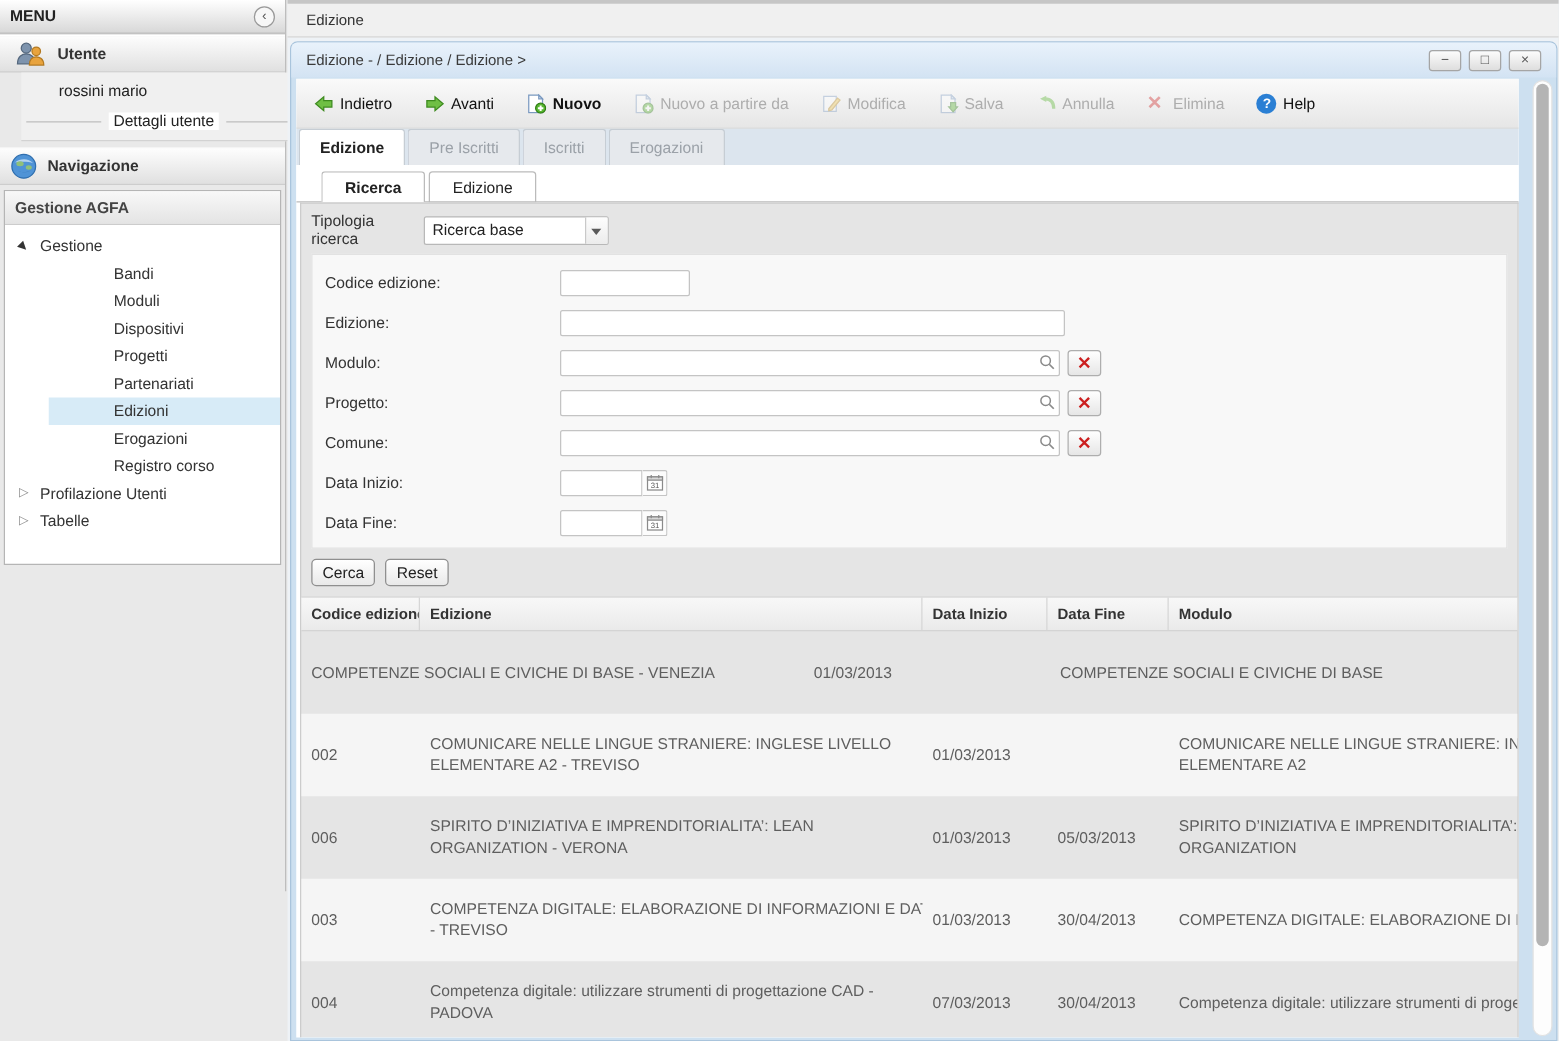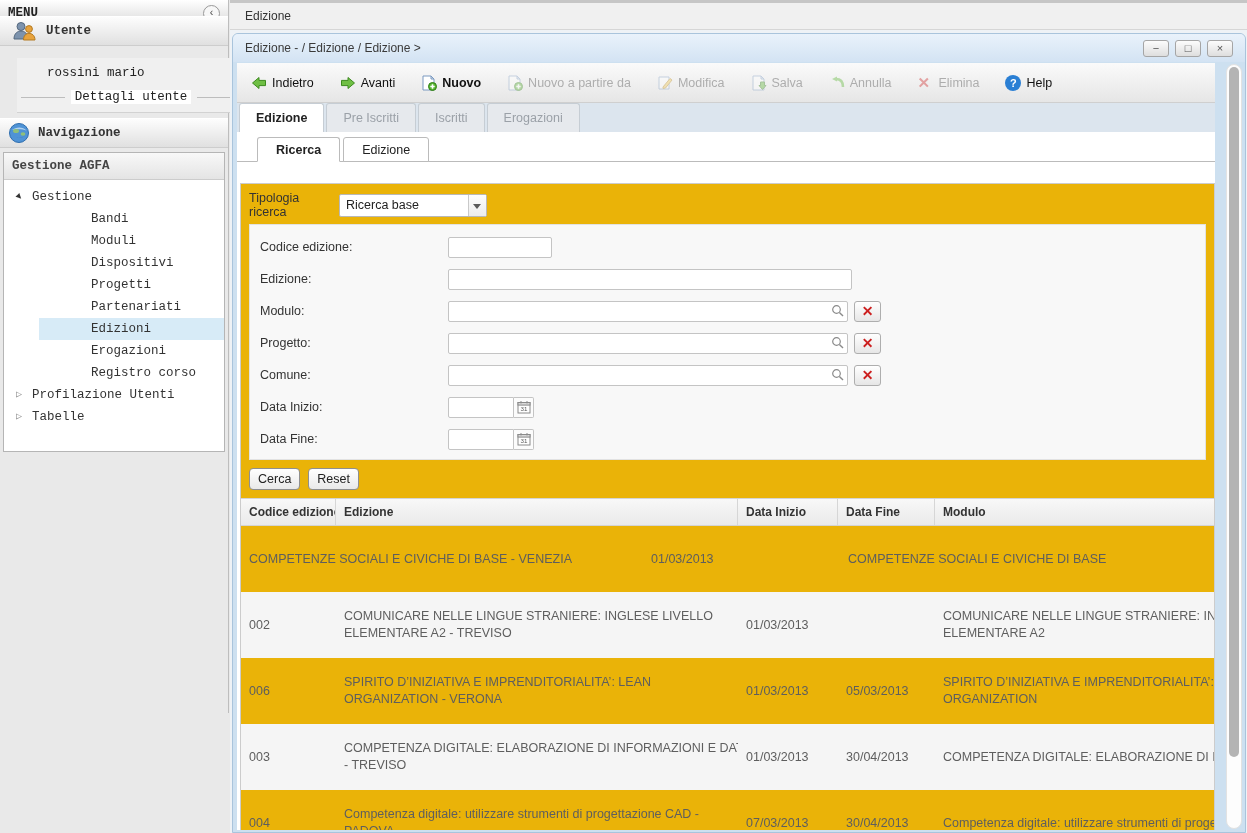--- a/index.html
+++ b/index.html
@@ -1,20 +1,20 @@
 <!DOCTYPE html>
 <html><head>
 <meta charset="utf-8">
 <style>
   * { margin:0; padding:0; box-sizing:border-box; }
   html,body { width:1247px; height:833px; font-family:"Liberation Sans", sans-serif; font-size:12px; color:#333; background:#e9e9e9; overflow:hidden; }
   #page { position:relative; width:1247px; height:833px; }
 
   
-  #sidebar { position:absolute; left:0; top:0; width:229px; height:713px; background:#e9e9e9; border-right:1px solid #bdbdbd;font-family:Liberation Mono, monospace; }
+  #sidebar { position:absolute; left:0; top:0; width:229px; height:713px; background:#e9e9e9; border-right:1px solid #bdbdbd; }
   .menu-header { position:absolute; left:0; top:0; width:100%; height:27px; background:linear-gradient(#ffffff,#d8d8d8); border-bottom:1px solid #b5b5b5; display:flex; align-items:center; padding:0 8px; }
   .menu-header .t { font-weight:bold; font-size:12.5px; color:#222; flex:1; }
   .collapse-btn { width:17px; height:17px; border:1px solid #999; border-radius:50%; background:#f7f7f7; color:#555; font-size:11px; line-height:15px; text-align:center; cursor:pointer; }
   .side-panel-header { position:absolute; left:0; width:100%; height:30px; background:linear-gradient(#fdfdfd,#e0e0e0); border-top:1px solid #fff; border-bottom:1px solid #cdcdcd; display:flex; align-items:center; gap:8px; padding:0 8px; }
   .side-panel-header .t { font-weight:bold; font-size:12.5px; color:#333; }
   .utente-body { position:absolute; left:17px; top:58px; width:100%; height:55px; background:#f0f0f0; border-bottom:1px solid #d2d2d2; }
   .username { position:absolute; left:30px; top:8px; font-size:12.5px; color:#222; }
   .legend-row { position:absolute; left:4px; right:4px; top:32px; display:flex; align-items:center; gap:6px; }
   .legend-row .line { flex:1; height:1px; background:#bdbdbd; }
   .legend-row .t { font-size:12.5px; color:#222; background:#fff; padding:0 4px; }
@@ -57,21 +57,21 @@
   .tabstrip1 { position:absolute; left:0; top:40px; right:0; height:29px; background:#dce5ee; display:flex; padding-left:2px; }
   .tab1 { height:29px; padding:0 16px; line-height:28px; font-size:12.5px; border:1px solid #c6cdd4; border-bottom:none; border-radius:3px 3px 0 0; margin-right:2px; }
   .tab1.active { background:#fff; font-weight:bold; color:#222; }
   .tab1.disabled { background:#e6e9ed; color:#9ba1a8; }
   .tabstrip2 { position:absolute; left:0; top:69px; right:0; height:30px; background:#fff; border-bottom:1px solid #bbb; display:flex; align-items:flex-end; padding-left:20px; }
   .tab2 { height:25px; padding:0 18px; line-height:24px; font-size:12.5px; color:#222; border:1px solid #bbb; border-bottom:none; border-radius:3px 3px 0 0; margin-right:3px; background:#fff; margin-bottom:-1px; }
   .tab2.active { font-weight:bold; border-bottom:1px solid #fff; }
   .tab2.inactive { border-bottom:1px solid #bbb; }
 
   
-  .panel { position:absolute; left:3px; top:99px; right:0; bottom:0; border:1px solid #ccc; border-bottom:none; background:#eab308;margin-top:21px; }
+  .panel { position:absolute; left:3px; top:99px; right:0; bottom:0; border:1px solid #ccc; border-bottom:none; background:#e5e5e5; }
   .tipologia-row { position:absolute; left:0; top:8px; height:26px; display:flex; align-items:center; }
   .tipologia-row .lbl { margin-left:8px; width:90px; font-size:12.5px; color:#333; }
   .combo { position:relative; width:148px; height:23px; border:1px solid #b8b8b8; border-radius:2px; background:#fff; line-height:21px; padding-left:6px; font-size:12.5px; color:#222; cursor:pointer; }
   .combo .arrow-box { position:absolute; right:0; top:0; width:18px; height:21px; border-left:1px solid #c9c9c9; background:linear-gradient(#fdfdfd,#ececec); }
   .combo .arr { position:absolute; right:5px; top:9px; width:0; height:0; border-left:4px solid transparent; border-right:4px solid transparent; border-top:5px solid #5a5a5a; }
   .fieldset { position:absolute; left:8px; right:8px; top:40px; height:236px; background:#f8f8f8; border:1px solid #e2e2e2; }
   .frow { position:absolute; left:0; right:0; height:28px; display:flex; align-items:center; }
   .frow .flbl { margin-left:10px; width:188px; font-size:12.5px; color:#333; }
   .inp { height:21px; border:1px solid #c4c4c4; border-radius:2px; background:#fff; font-family:"Liberation Sans",sans-serif; font-size:12px; padding:0 4px; color:#333; }
   .inp.small { width:104px; }
@@ -109,21 +109,21 @@
 <body>
 
 <div id="page">
 
   <div id="sidebar">
     <div class="menu-header">
       <span class="t">MENU</span>
       <span class="collapse-btn"><span>‹</span></span>
     </div>
 
-    <div class="side-panel-header" style="top:16px;padding-left:12px;">
+    <div class="side-panel-header" style="top:28px;padding-left:12px;">
       <span style="width:26px;height:20px;">
         <svg width="26" height="20" viewBox="0 0 26 20">
           <circle cx="9" cy="5.5" r="4" fill="#7d93ad" stroke="#55687e"></circle>
           <path d="M2 18 C2 12 6 10 9 10 C12 10 16 12 16 18 Z" fill="#7d93ad" stroke="#55687e"></path>
           <circle cx="17" cy="8" r="3.4" fill="#e8a33d" stroke="#b37a22"></circle>
           <path d="M11.5 19 C11.5 14 14.5 12.4 17 12.4 C19.5 12.4 23 14 23 19 Z" fill="#e8a33d" stroke="#b37a22"></path>
         </svg>
       </span>
       <span class="t">Utente</span>
     </div>

